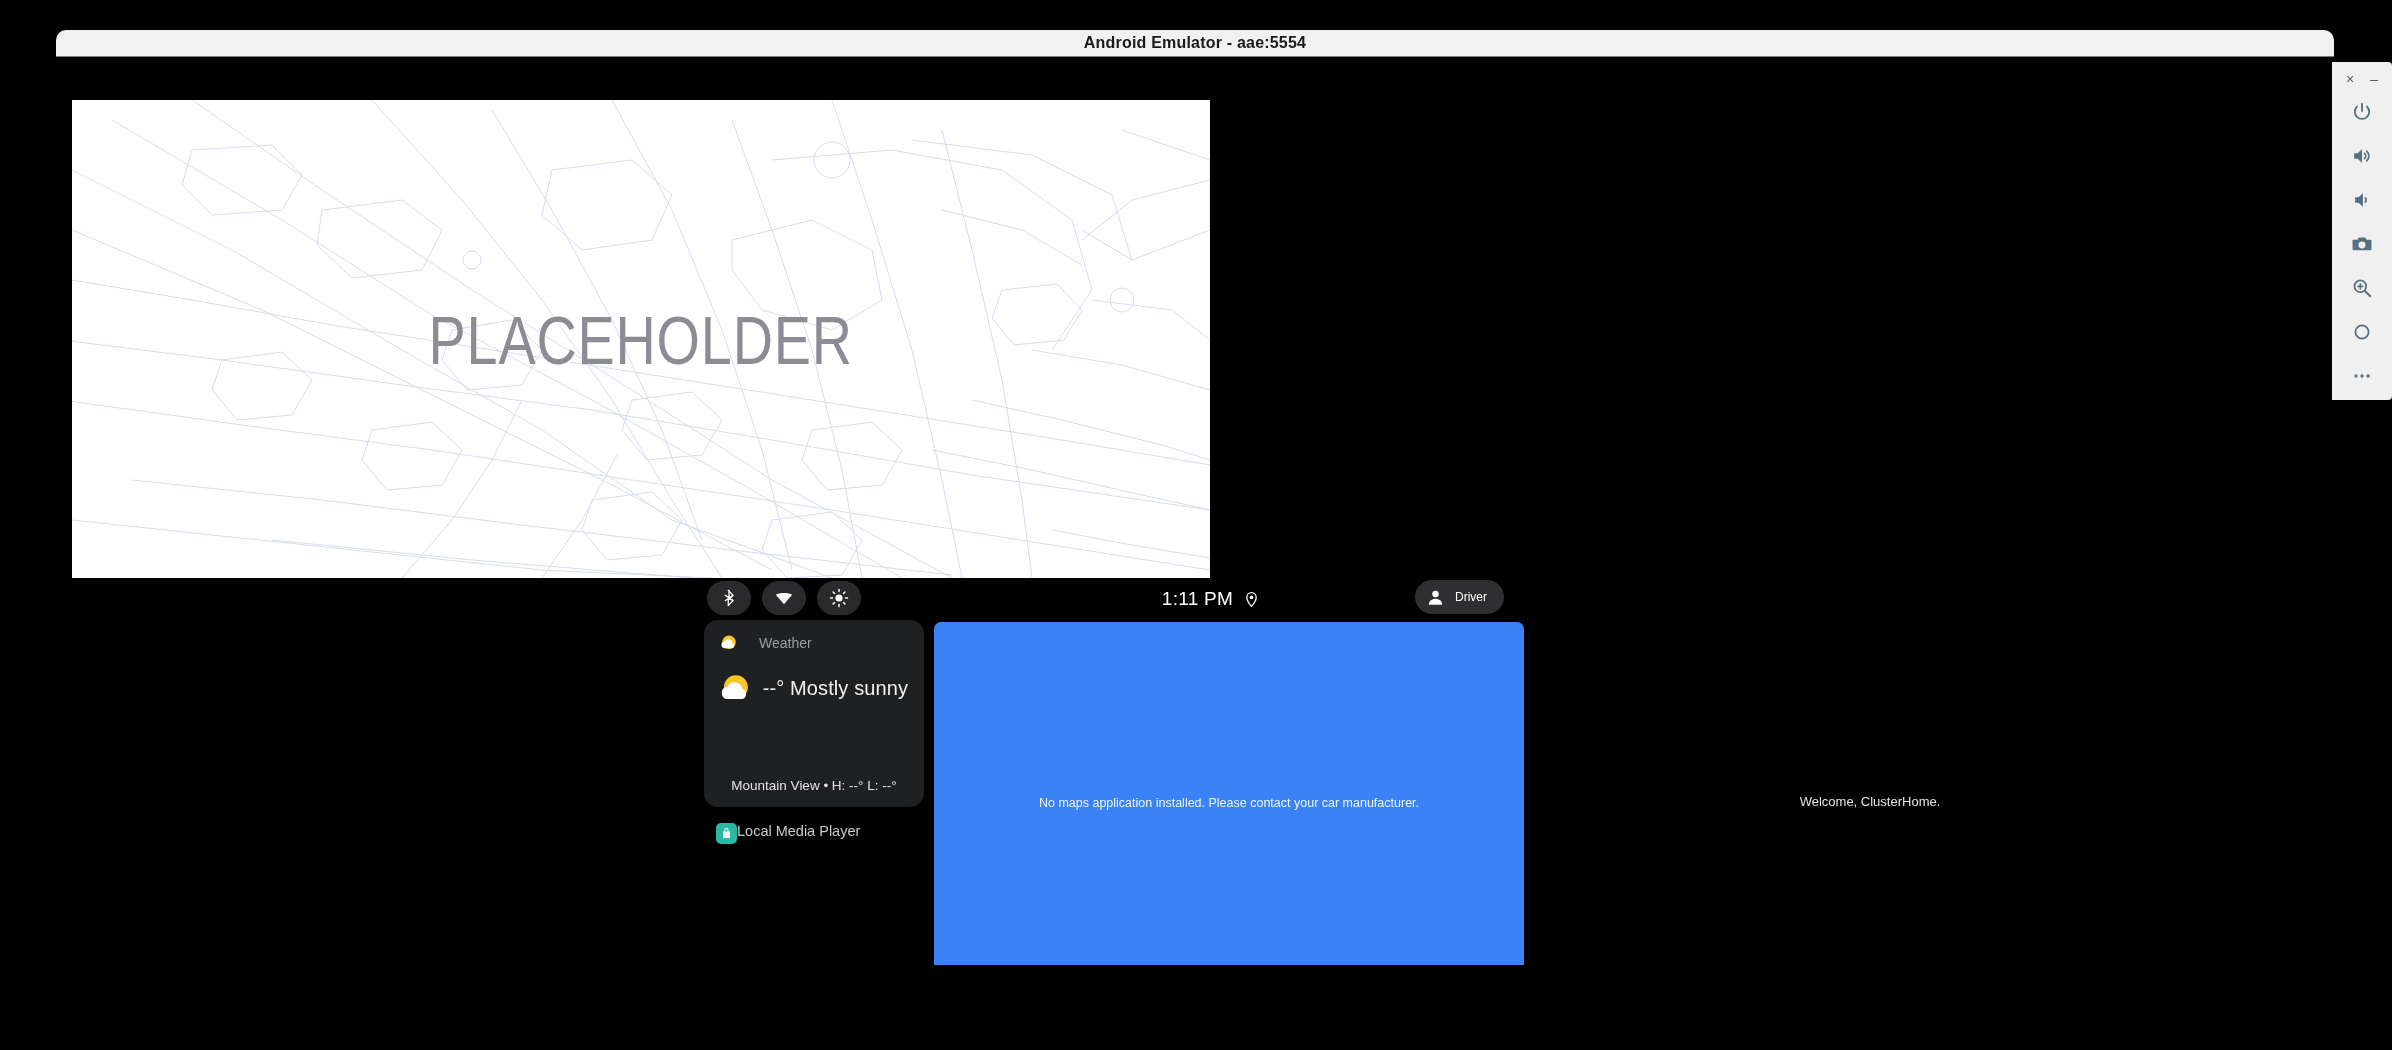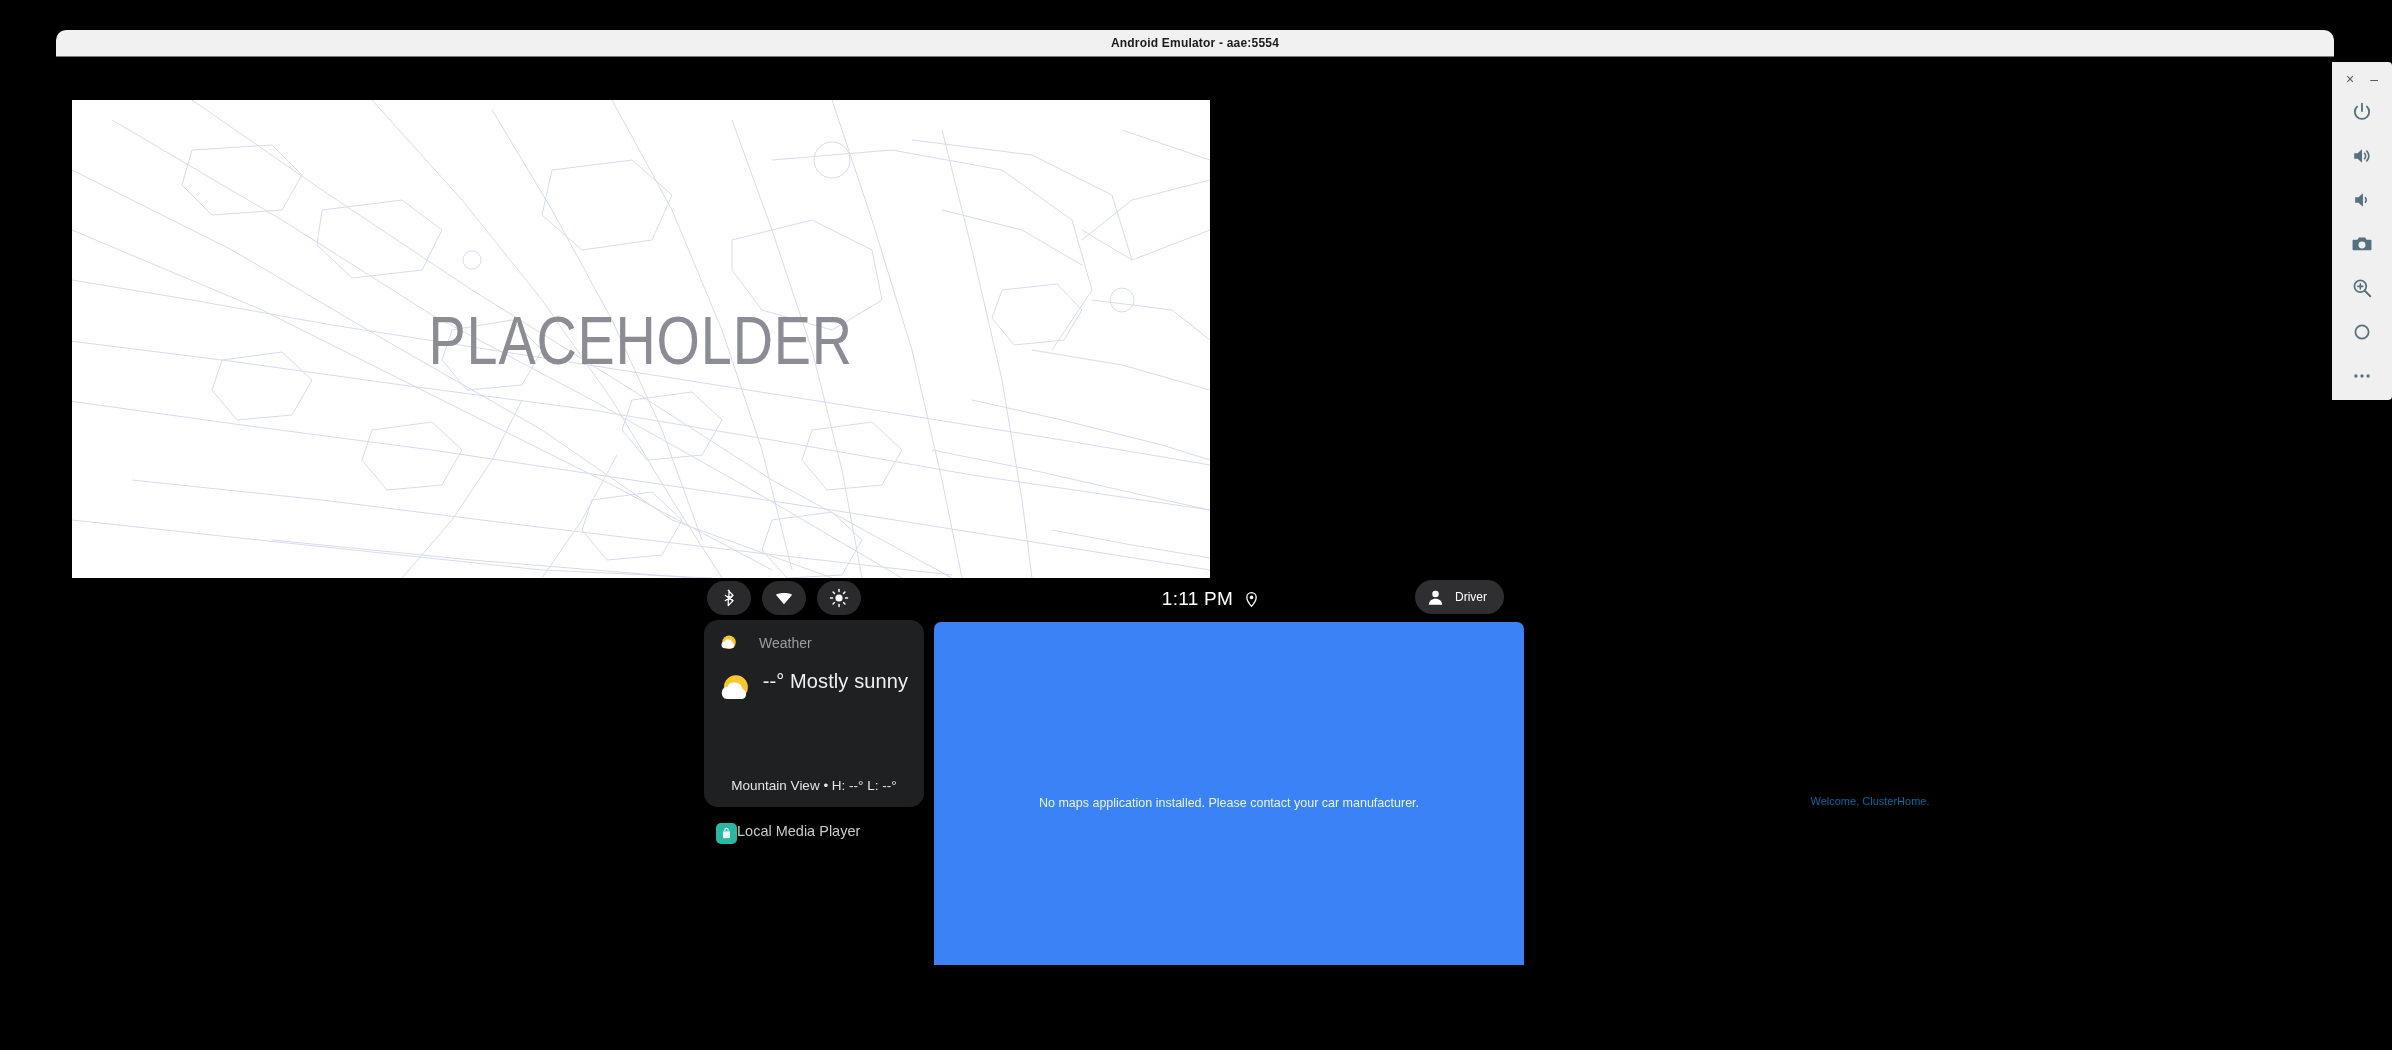--- a/index.html
+++ b/index.html
@@ -20,21 +20,21 @@
     overflow: hidden;
   }
   #title-bar {
     height: 27px;
     background: #f1f1f1;
     border-radius: 8px 8px 0 0;
     display: flex; align-items: center; justify-content: center;
     border-bottom: 1px solid #7a7a7a;
   }
   #title-bar .title {
-    font-size: 12px; font-weight: bold; color: #1a1a1a;
+    font-size: 16px; font-weight: bold; color: #1a1a1a;
     letter-spacing: .2px;
   }
 
   #device-screen {
     position: absolute;
     left: 16px; top: 30px;
     width: 2278px; height: 915px;
     background: #000;
   }
 
@@ -131,21 +131,21 @@
   #weather-card {
     width: 220px; height: 187px;
     background: #1f2022;
     border-radius: 14px;
     padding: 14px 16px 12px 16px;
     position: relative;
   }
   .card-header { display: flex; align-items: center; gap: 21px; }
   .card-header .hdr-label { font-size: 14px; color: #9b9da0; }
   #weather-main {
-    display: flex; align-items: flex-start; gap: 11px;
+    display: flex; align-items: center; gap: 11px;
     margin-top: 18px;
   }
   #weather-main .cond-text {
     font-size: 20px; color: #f1f1f1; letter-spacing: .1px; white-space: nowrap;
   }
   #weather-footer {
     position: absolute; left: 0; bottom: 14px; width: 100%;
     text-align: center;
     font-size: 13.5px; color: #e4e4e6;
   }
@@ -173,21 +173,21 @@
   #maps-panel .maps-msg {
     font-size: 12.5px; color: #eaf6ee; text-align: center;
   }
 
   
   #cluster-welcome {
     position: absolute; left: 1400px; top: 0;
     width: 760px; height: 362px;
     display: flex; align-items: center; justify-content: center;
   }
-  #cluster-welcome .welcome-text { font-size: 11px; color: #0369a1; margin-left: 36px; }
+  #cluster-welcome .welcome-text { font-size: 13px; color: #e5e5e5; margin-left: 36px; }
   #bottom-bar {
     position: absolute; left: 0; top: 905px;
     width: 2278px; height: 70px;
     background: #000;
   }
 
   #nav-icons {
     position: absolute; left: 0; top: 0; width: 2278px; height: 70px;
     display: flex; align-items: center; justify-content: center; gap: 50px;
   }

